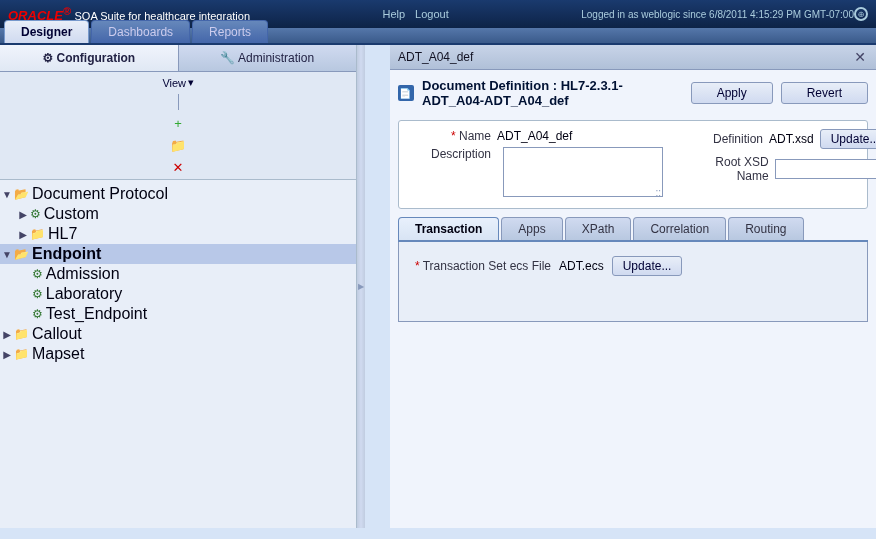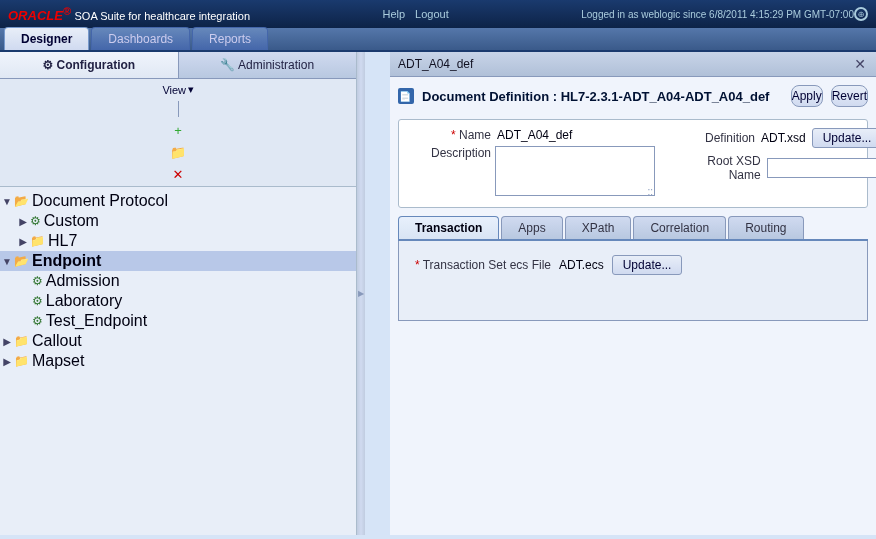--- a/index.html
+++ b/index.html
@@ -19,21 +19,21 @@
     #oracle-logo { color: #e00; font-weight: bold; font-size: 13px; font-style: italic; }
     #oracle-logo span { color: white; font-style: normal; font-weight: normal; font-size: 11px; }
     #topbar-links { display: flex; gap: 10px; font-size: 11px; }
     #topbar-links a { color: #acd; text-decoration: none; cursor: pointer; }
     #topbar-right { font-size: 10px; color: #acd; display: flex; align-items: center; }
     #globe-icon { width: 14px; height: 14px; border-radius: 50%; border: 2px solid #acd; display: inline-flex; align-items: center; justify-content: center; font-size: 8px; color: #acd; }
 
     
     #nav-tabs {
       background: linear-gradient(to bottom, #5577aa, #3a5a8a);
-      height: 24px;
+      height: 17px;
       display: flex;
       align-items: flex-end;
       padding: 0 4px;
       border-bottom: 2px solid #1a3a6e;
     }
     .nav-tab {
       padding: 4px 16px;
       font-size: 12px;
       color: #cce;
       cursor: pointer;
@@ -201,25 +201,25 @@
       background: #3366aa;
       border-radius: 2px;
       display: flex;
       align-items: center;
       justify-content: center;
       color: white;
       font-size: 10px;
     }
     #def-title { font-size: 13px; color: #001133; font-weight: bold; flex: 1; }
     #apply-btn, #revert-btn {
-      padding: 3px 0;
+      padding: 3px 25px;
       font-size: 12px;
       cursor: pointer;
       border: 1px solid #8899bb;
-      border-radius: 8px;
+      border-radius: 3px;
       background: linear-gradient(to bottom, #e8eef8, #d0daf0);
       color: #003;
     }
 
     
     .form-section {
       background: white;
       border: 1px solid #aabbcc;
       border-radius: 3px;
       padding: 8px 12px;
@@ -303,21 +303,21 @@
     #left-splitter::after {
       content: '▶';
       font-size: 8px;
       color: #8899bb;
     }
 
     .iden-label { font-size: 12px; color: #be185d; }
     .root-xsd-input { border: 1px solid #8899bb; padding: 2px 4px; font-size: 12px; width: 180px; }
 
     .name-row { display: flex; align-items: center; gap: 6px; margin-bottom: 4px; }
-    .desc-row { display: flex; align-items: flex-start; gap: 4px; }
+    .desc-row { display: flex; align-items: flex-start; gap: 12px; }
 
     .def-right-section { display: flex; flex-direction: column; gap: 6px; }
     .def-row { display: flex; align-items: center; gap: 6px; }
 
     .transaction-row { display: flex; align-items: center; gap: 8px; margin-top: 4px; }
     .transaction-label { font-size: 12px; color: #334; min-width: 140px; text-align: right; }
     .transaction-label.required::before { content: '* '; color: #c00; }
   </style>
 </head>
 <body>

